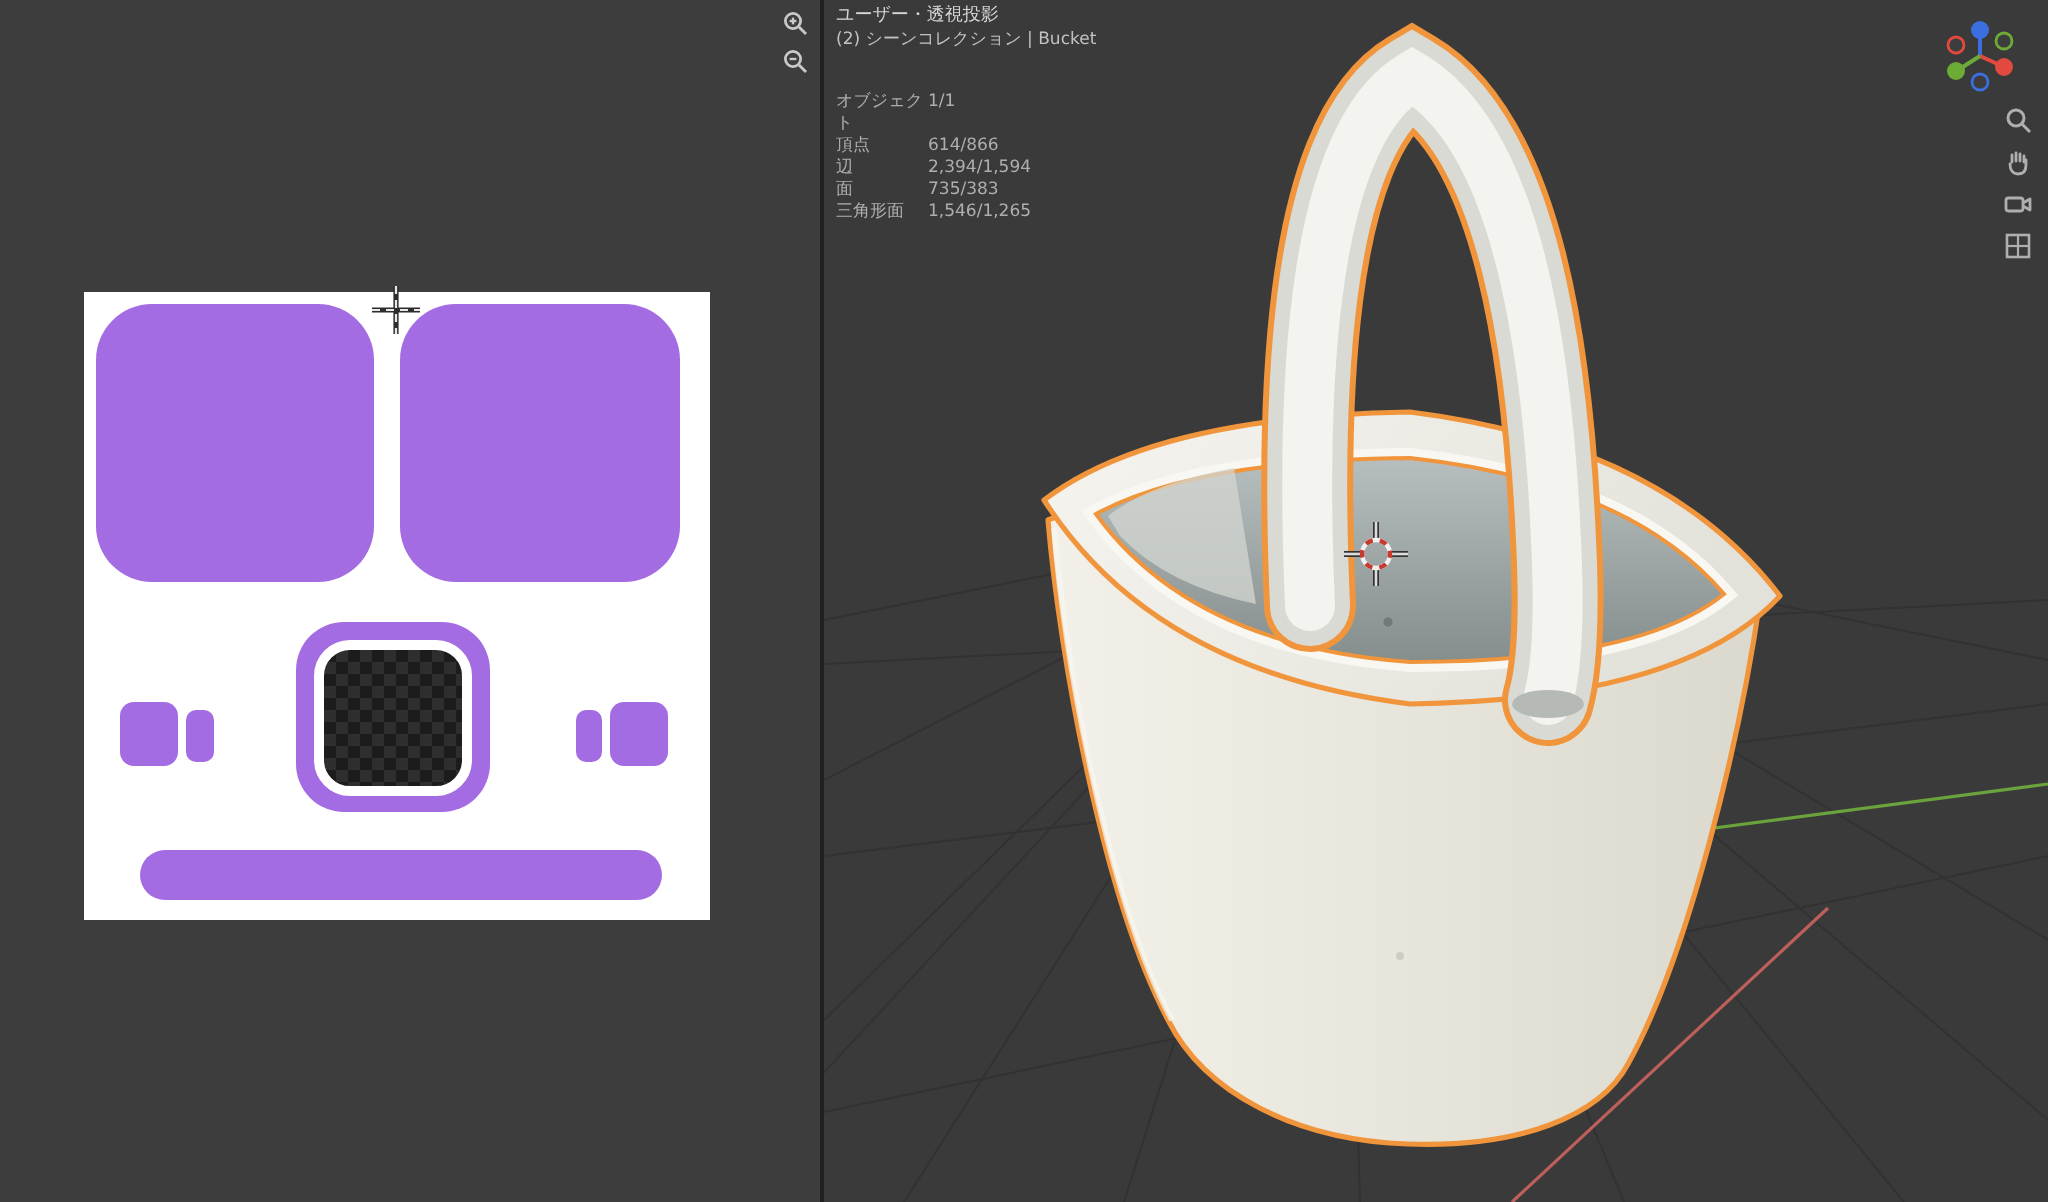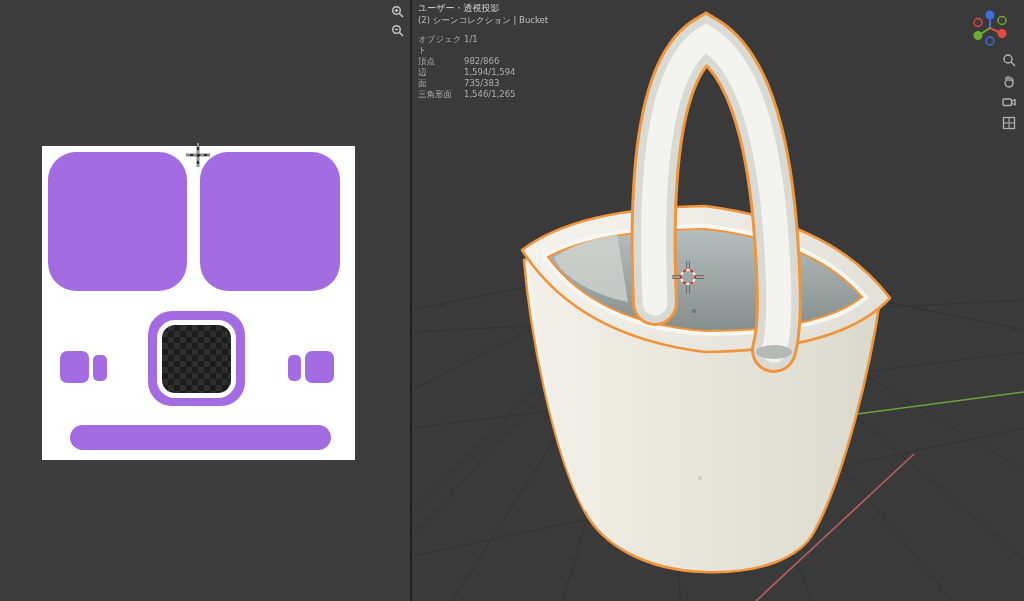--- a/index.html
+++ b/index.html
@@ -40,21 +40,21 @@
 
   
   .divider{width:2px;height:601px;background:var(--divider);flex:none;}
 
   
   .viewport3d{position:relative;width:612px;height:601px;background:var(--viewport-bg);flex:none;overflow:hidden;}
   .scene{position:absolute;left:0;top:0;}
   .overlay-text{position:absolute;left:6px;top:3px;color:var(--text-bright);z-index:4;pointer-events:none;}
   .view-label{font-size:9px;line-height:11px;color:#d6d6d6;}
   .coll-label{font-size:8.5px;line-height:11px;color:#c2c2c2;margin-top:1px;}
-  .stats{margin-top:8px;font-size:8.5px;line-height:11px;color:var(--text-dim);}
+  .stats{margin-top:20px;font-size:8.5px;line-height:11px;color:var(--text-dim);}
   .stat-row{display:flex;}
   .stat-label{width:46px;flex:none;}
   .stat-value{white-space:nowrap;text-align:right;}
   .nav-gizmo{position:absolute;top:6px;right:12px;width:44px;height:44px;z-index:4;}
   .side-tools{position:absolute;top:52px;right:7px;display:flex;flex-direction:column;gap:5px;z-index:4;}
   .side-tool{width:16px;height:16px;display:flex;align-items:center;justify-content:center;opacity:.85;}
 </style>
 </head>
 <body>
 
@@ -183,25 +183,25 @@
     <div class="overlay-text">
       <div class="view-label">ユーザー・透視投影</div>
       <div class="coll-label">(2) シーンコレクション | Bucket</div>
       <div class="stats">
         <div class="stat-row">
           <span class="stat-label">オブジェクト</span>
           <span class="stat-value">1/1</span>
         </div>
         <div class="stat-row">
           <span class="stat-label">頂点</span>
-          <span class="stat-value">982/866</span>
+          <span class="stat-value">614/866</span>
         </div>
         <div class="stat-row">
           <span class="stat-label">辺</span>
-          <span class="stat-value">1,594/1,594</span>
+          <span class="stat-value">2,394/1,594</span>
         </div>
         <div class="stat-row">
           <span class="stat-label">面</span>
           <span class="stat-value">735/383</span>
         </div>
         <div class="stat-row">
           <span class="stat-label">三角形面</span>
           <span class="stat-value">1,546/1,265</span>
         </div>
       </div>

